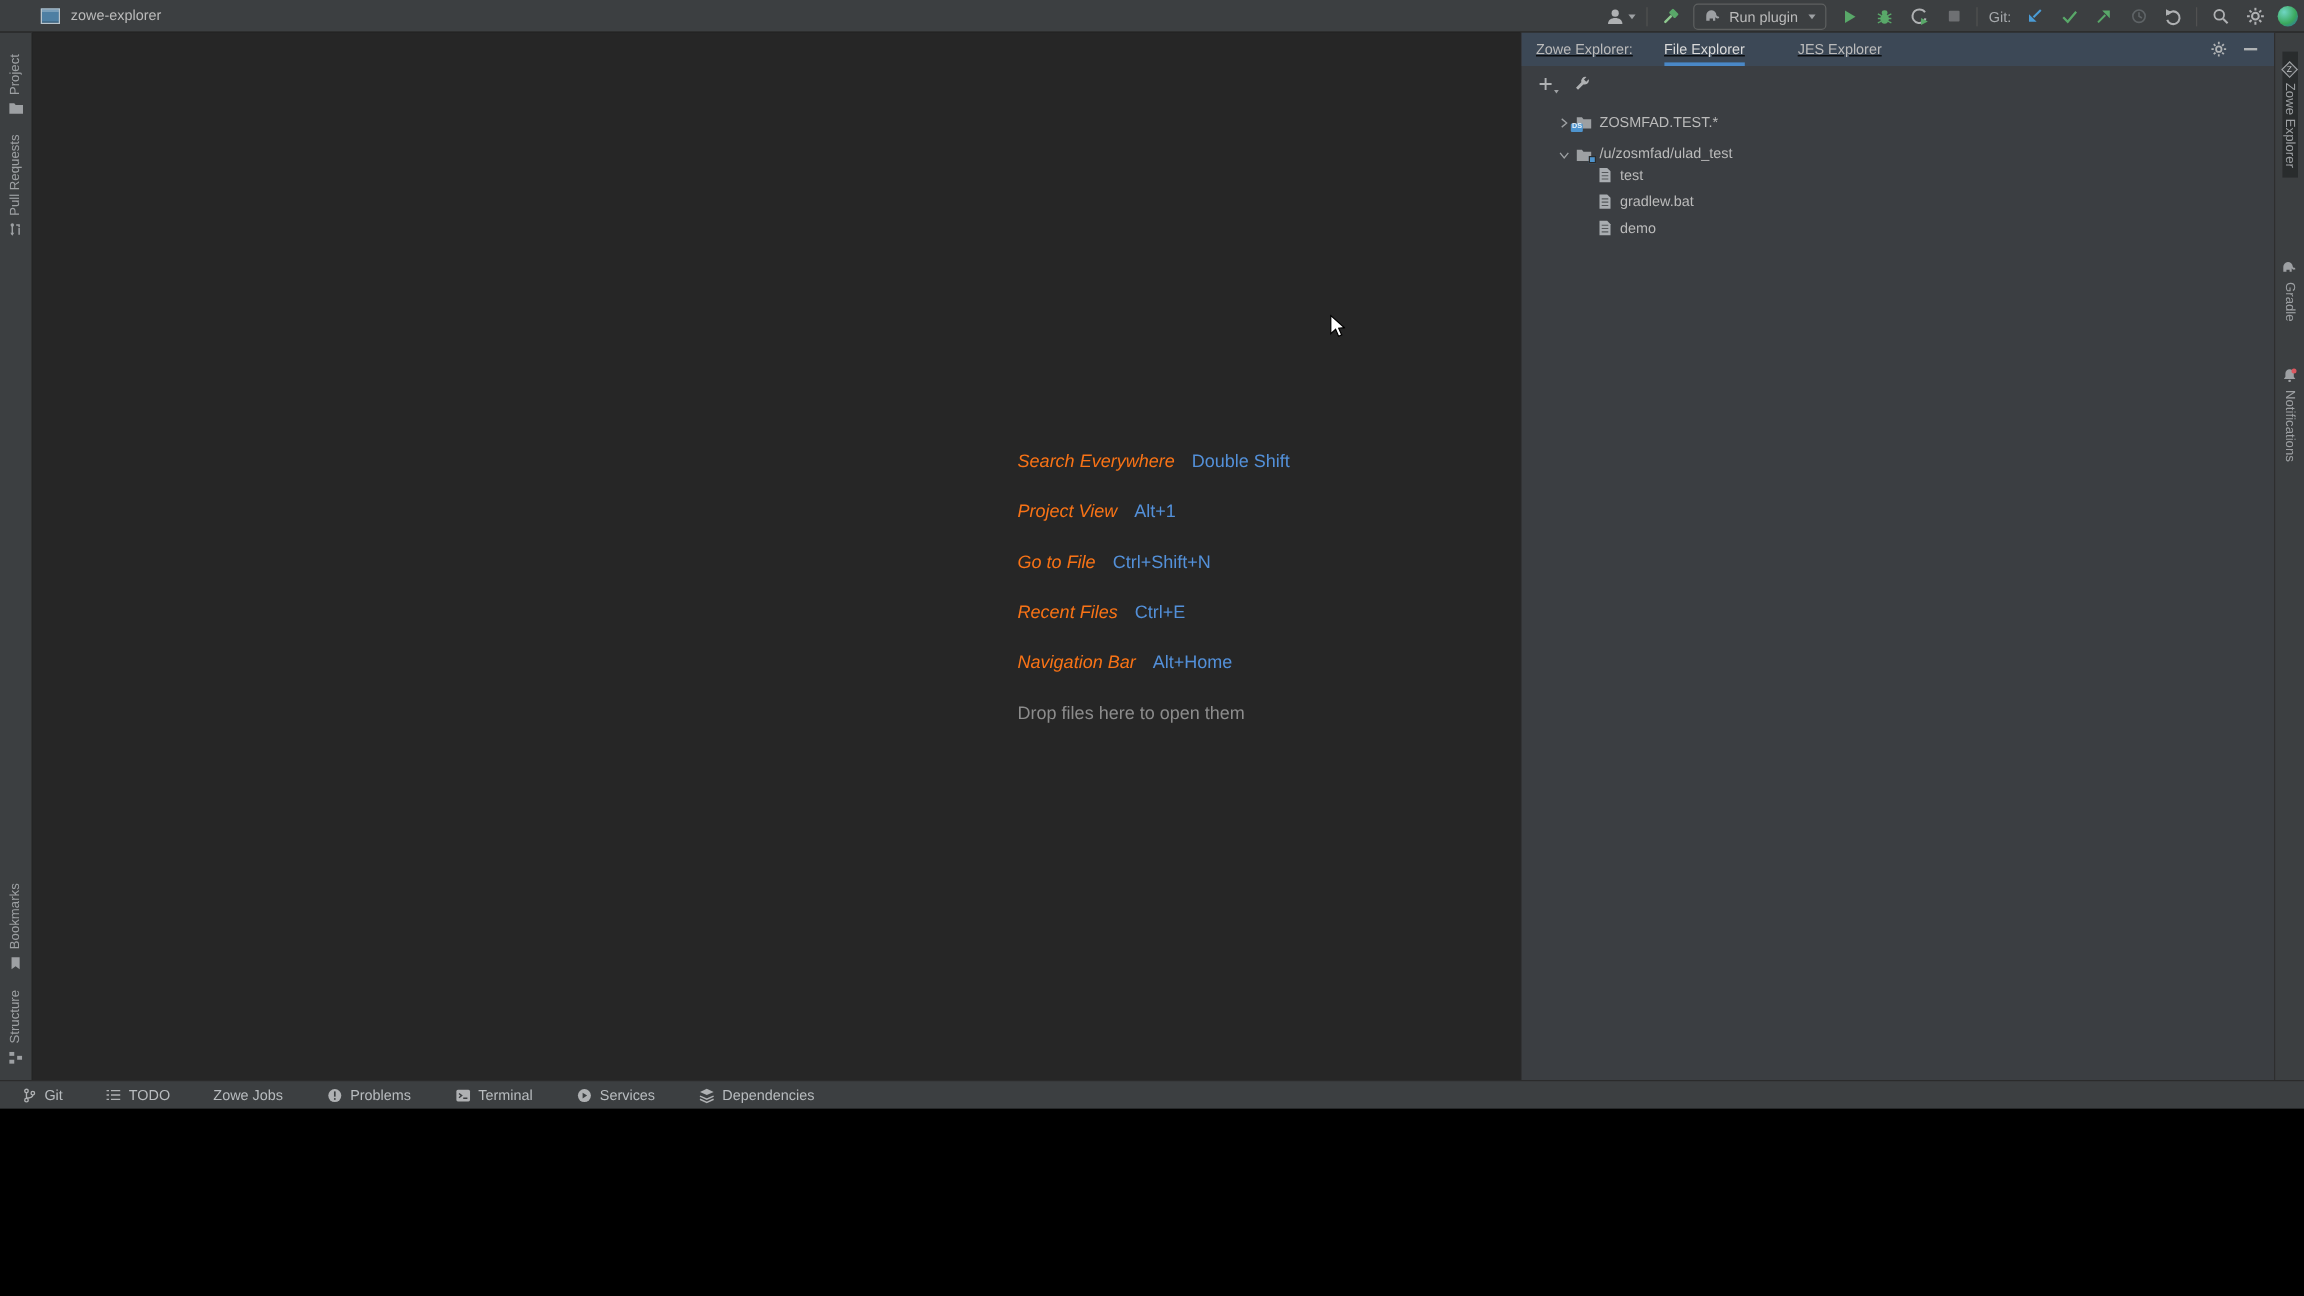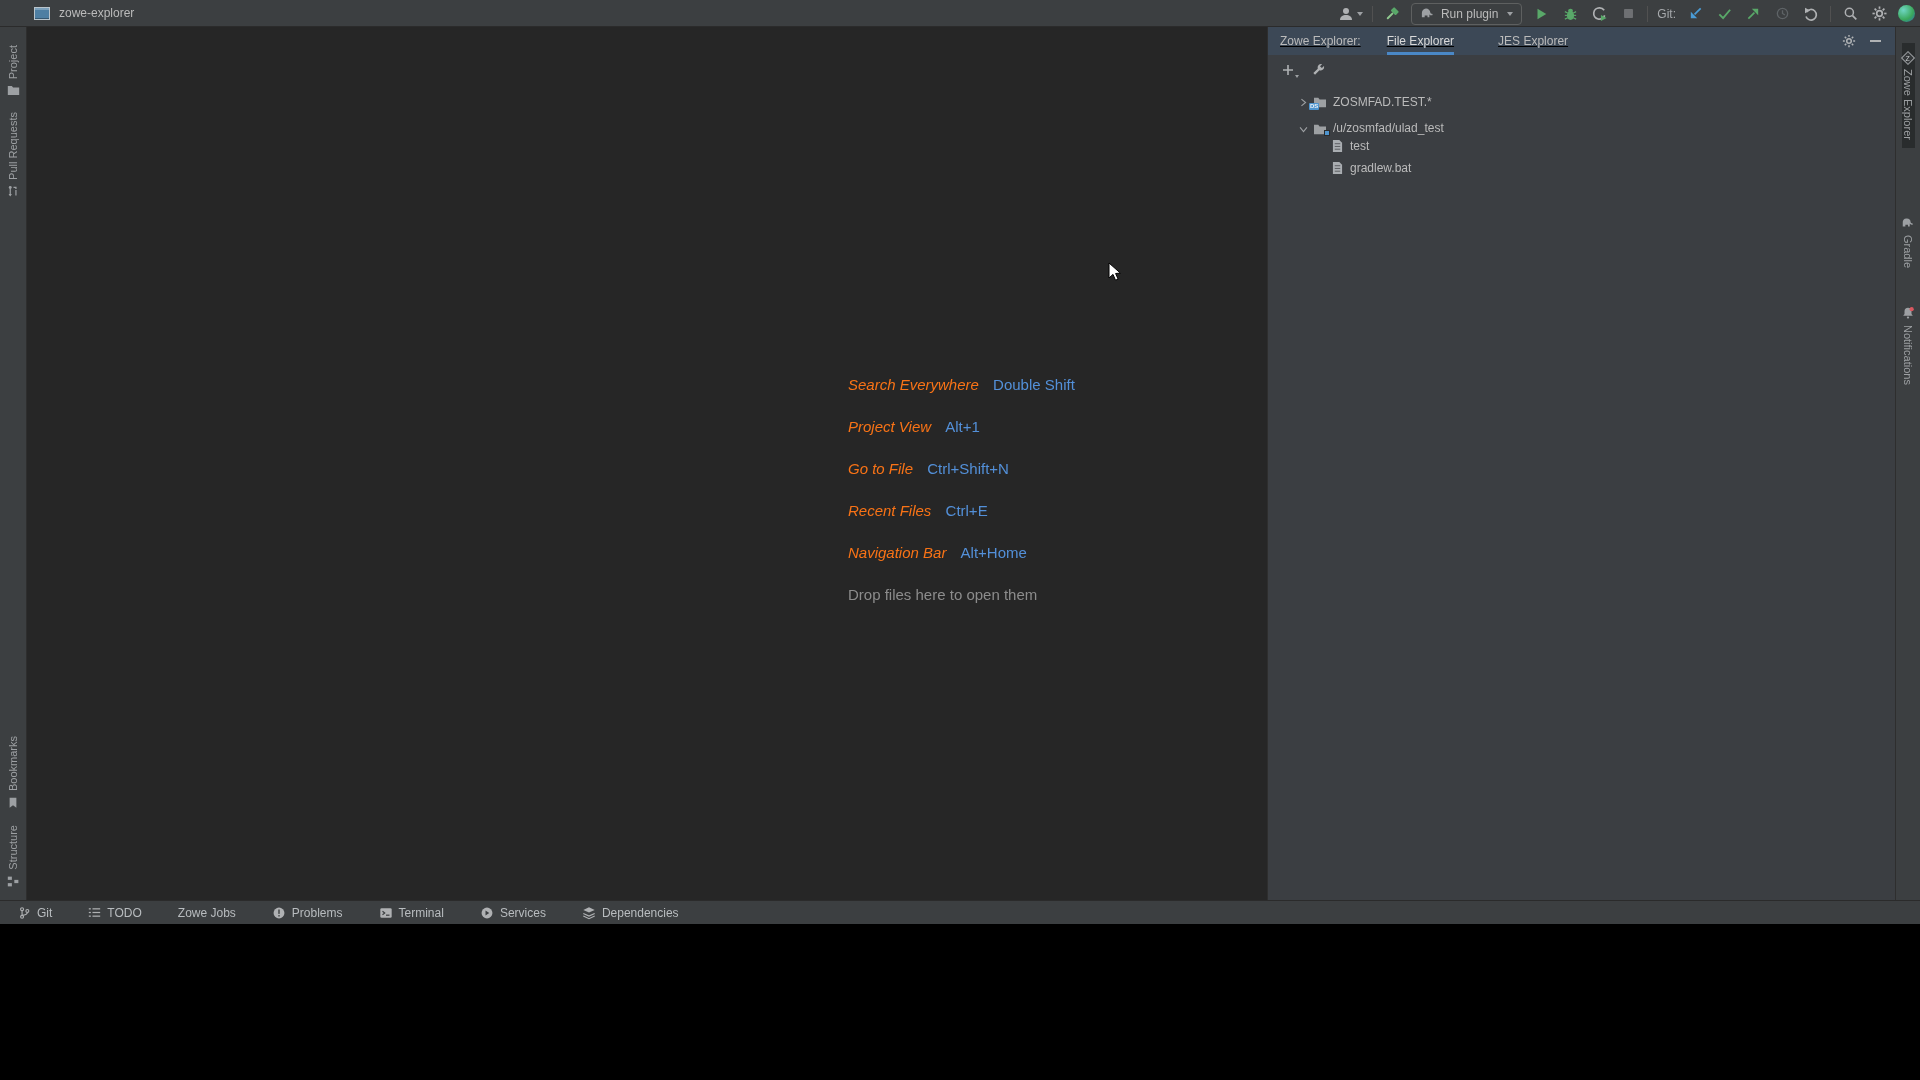--- a/index.html
+++ b/index.html
@@ -366,20 +366,33 @@
                 <g stroke="#55585B" stroke-width="1">
                   <line x1="3" y1="5" x2="9" y2="5"></line>
                   <line x1="3" y1="8" x2="9" y2="8"></line>
                   <line x1="3" y1="11" x2="9" y2="11"></line>
                 </g>
               </svg>
             </span>
           <span class="t-name">gradlew.bat</span>
         </div>
 
+        <div class="tree-row" style="padding-left:61px;">
+          <span class="t-icon">
+              <svg width="11" height="14" viewBox="0 0 12 15">
+                <path d="M1 1h7l3 3v10H1z" fill="#A9ADB1"></path>
+                <g stroke="#55585B" stroke-width="1">
+                  <line x1="3" y1="5" x2="9" y2="5"></line>
+                  <line x1="3" y1="8" x2="9" y2="8"></line>
+                  <line x1="3" y1="11" x2="9" y2="11"></line>
+                </g>
+              </svg>
+            </span>
+          <span class="t-name">demo</span>
+        </div>
 
       </div>
     </div>
 
     <div class="stripe right">
       <div class="stripe-group" style="padding-top:16px;">
         <div class="stripe-btn active">
           <span style="width:13px;height:13px;display:flex;align-items:center;justify-content:center;">
             <span style="width:10px;height:10px;transform:rotate(45deg);background:#35383A;border:1px solid #9DA0A3;display:flex;align-items:center;justify-content:center;">
               <span style="transform:rotate(-45deg);font-size:7px;color:#C8CACC;line-height:1;">Z</span>

